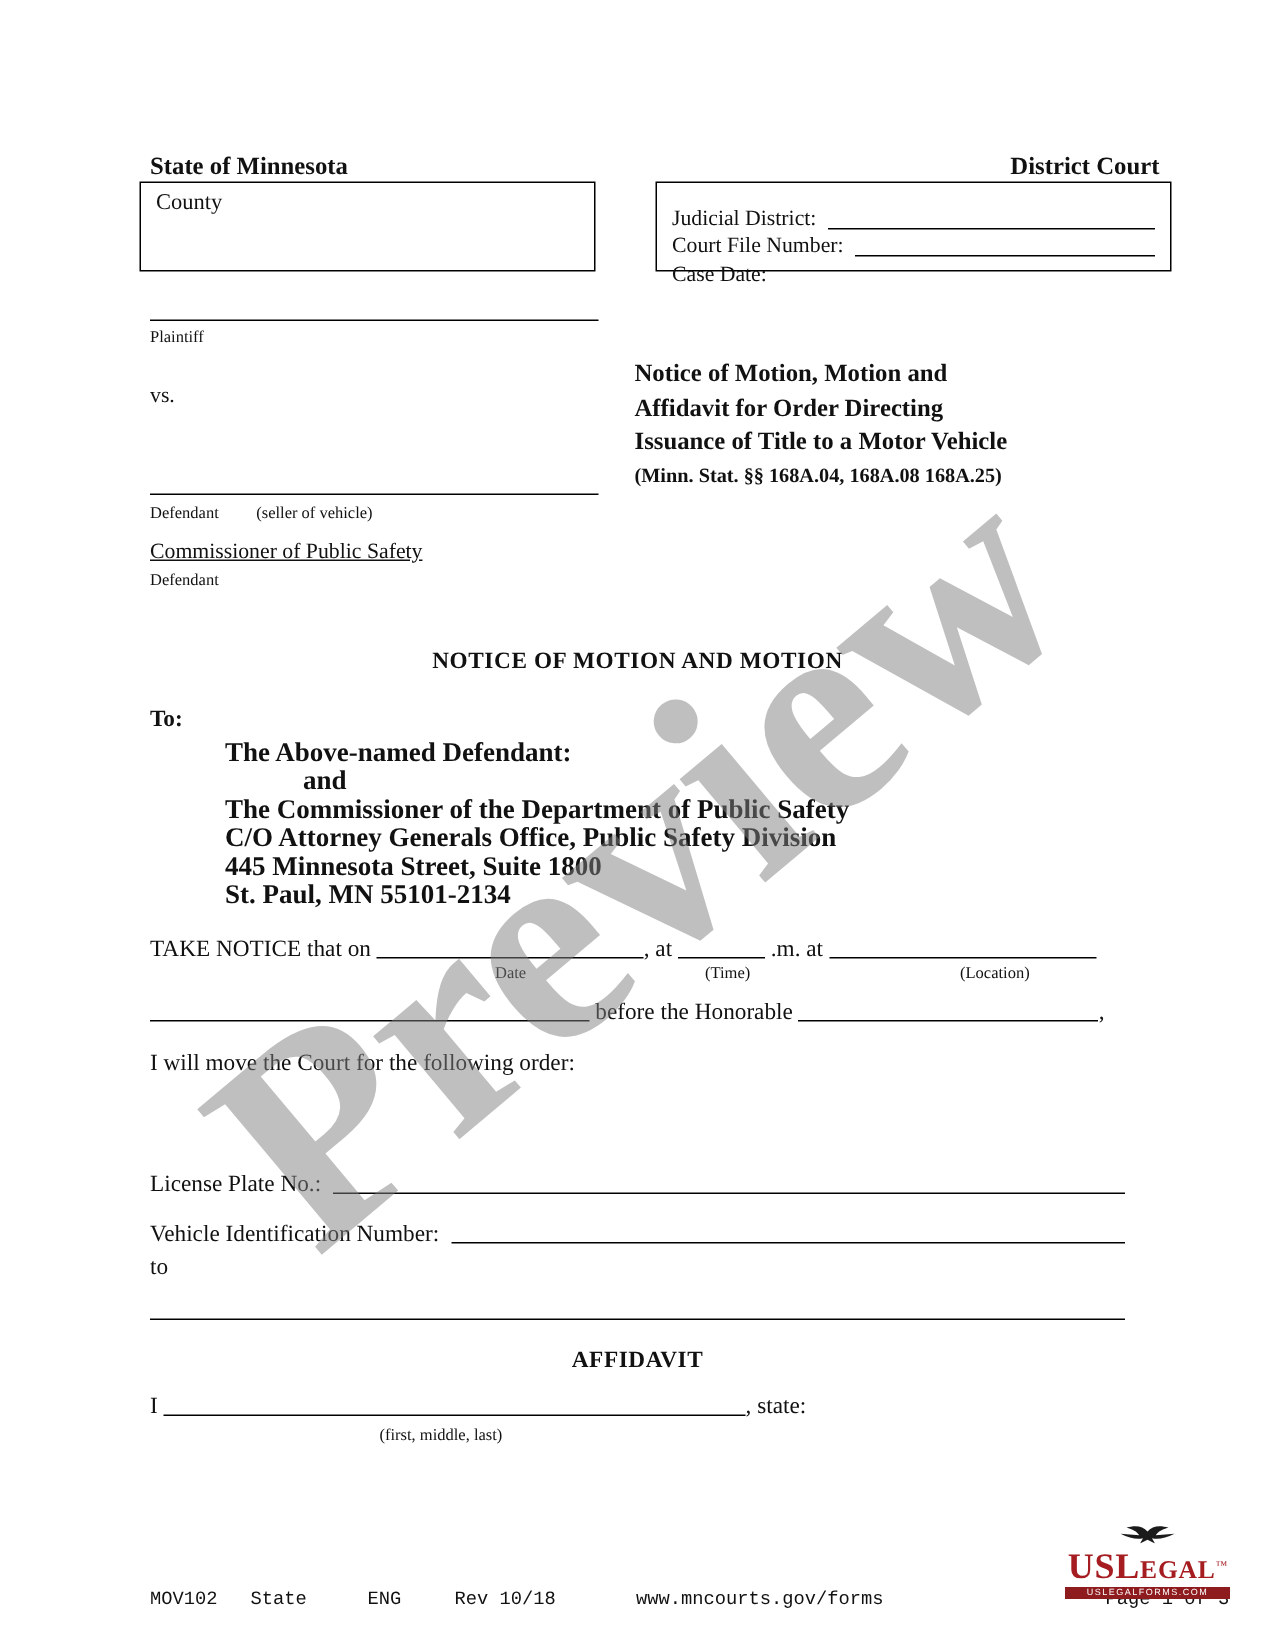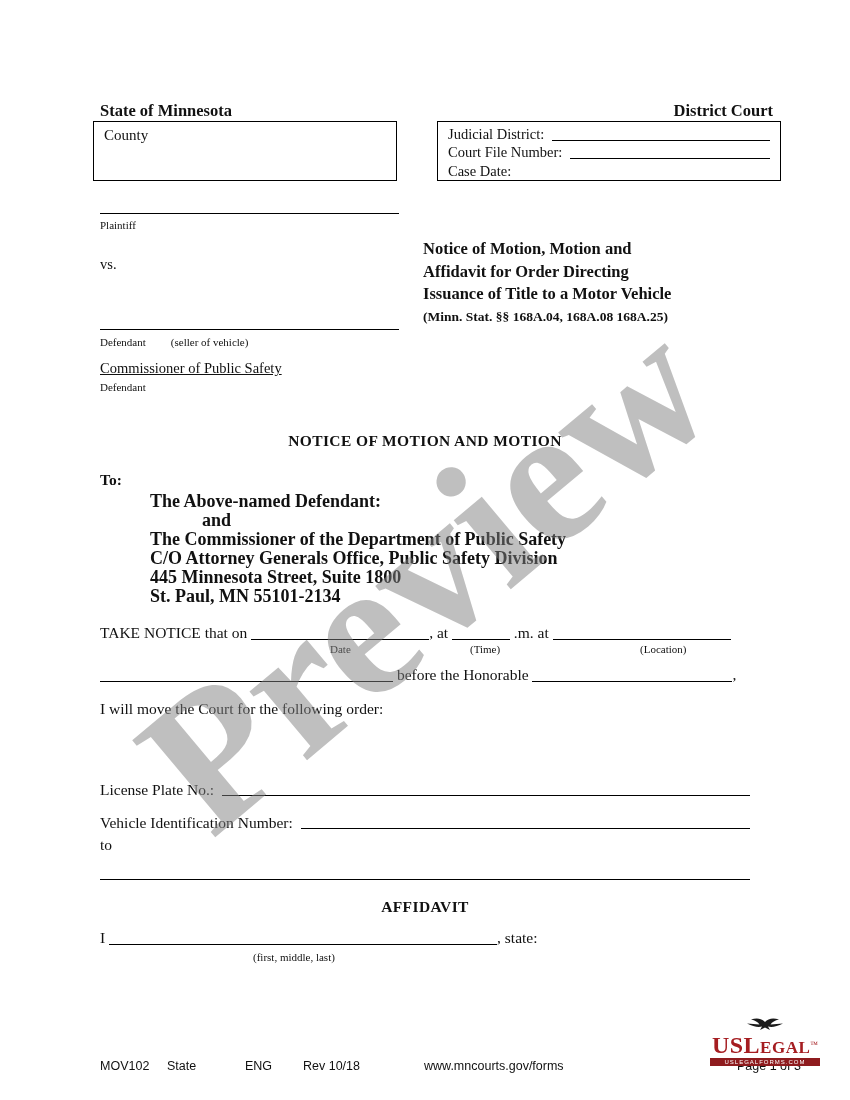--- a/index.html
+++ b/index.html
@@ -11,21 +11,21 @@
   .small{font-size:11px}
   .hline{position:absolute;border-bottom:1.4px solid #000;height:0}
   .blank{display:inline-block;border-bottom:1.4px solid #000;height:14px;vertical-align:-2px}
   .fillrow{display:flex;align-items:flex-end}
   .fill{flex:1;border-bottom:1.4px solid #000;margin:0 0 3px 8px;height:14px}
 
   .state-title{left:100px;top:101px;font-size:16.5px}
   .court-title{right:77px;top:101px;font-size:16.5px}
 
   .county-box{left:93px;top:121px;width:304px;height:60px;border:1.6px solid #000;padding:5px 10px;font-size:15px}
-  .case-box{left:437px;top:121px;width:344px;height:60px;border:1.6px solid #000;padding:2px 10px;font-size:14.5px}
+  .case-box{left:437px;top:121px;width:344px;height:60px;border:1.6px solid #000;padding:14px 10px;font-size:14.5px}
   .case-row{display:flex;align-items:flex-end;height:18.5px}
   .case-fill{flex:1;border-bottom:1.2px solid #000;margin:0 0 2px 8px;height:14px}
 
   .plaintiff-line{left:100px;top:213px;width:299px}
   .plaintiff-label{left:100px;top:219px}
   .vs{left:100px;top:256px;font-size:14.5px}
   .defendant-line{left:100px;top:329px;width:299px}
   .defendant-label{left:100px;top:336px}
   .def-note{margin-left:25px}
   .commissioner{left:100px;top:360px;font-size:14.5px;text-decoration:underline}
@@ -48,21 +48,21 @@
   .order-par{left:100px;top:731px;width:652px;font-size:15.5px;line-height:20.5px}
   .license-row{left:100px;top:781px;width:650px;font-size:15.5px}
   .vin-row{left:100px;top:814px;width:650px;font-size:15.5px}
   .to-word{left:100px;top:836px;font-size:15.5px}
   .to-line{left:100px;top:879px;width:650px}
 
   .affidavit-heading{left:100px;top:898px;width:650px;text-align:center;font-size:15.5px;letter-spacing:0.4px}
   .i-row{left:100px;top:929px;width:650px;font-size:15.5px}
   .name-note{left:253px;top:951px}
 
-  .footer{font-family:Liberation Sans, sans-serif;font-size:12.5px;top:1059px}
+  .footer{font-family:Liberation Mono, monospace;font-size:12.5px;top:1059px}
   .f-mov{left:100px}.f-state{left:167px}.f-eng{left:245px}.f-rev{left:303px}.f-url{left:424px}.f-page{left:737px}
 
   .logo{left:710px;top:1016px;width:110px;text-align:center}
   .logo-text{color:#a51d21;font-size:24px;font-weight:bold;font-variant:small-caps;line-height:22px;letter-spacing:0.5px}
   .logo-tm{font-size:8px;vertical-align:super;color:#a51d21}
   .logo-band{display:block;margin-top:1px;background:#8e1b1e;color:#fff;font-size:6px;letter-spacing:1px;
              padding:1px 0;font-family:"Liberation Sans",sans-serif}
 
   .watermark{left:425px;top:575px;transform:translate(-50%,-50%) rotate(-40deg);
              font-size:195px;font-weight:bold;color:rgba(128,128,128,0.5);

